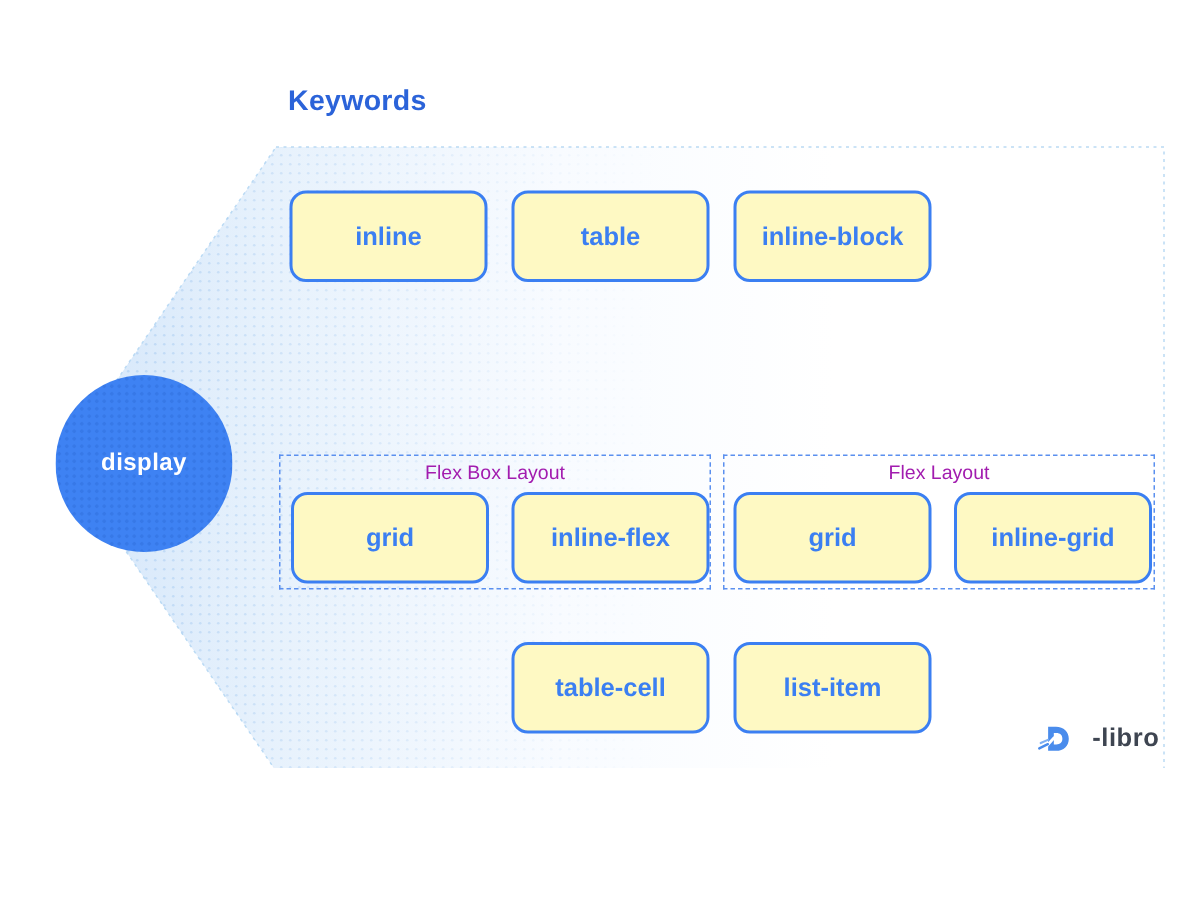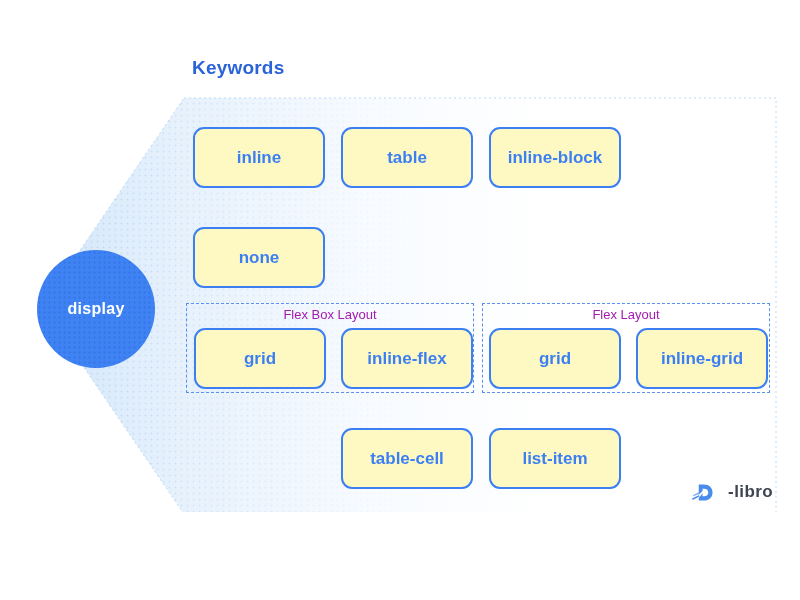--- a/index.html
+++ b/index.html
@@ -130,21 +130,20 @@
     <span class="group-label">Flex Box Layout</span>
   </div>
   <div class="group" style="left:482px; top:303px;">
     <span class="group-label">Flex Layout</span>
   </div>
 
   <div class="kw" style="left:193px; top:127px;">inline</div>
   <div class="kw" style="left:341px; top:127px;">table</div>
   <div class="kw" style="left:489px; top:127px;">inline-block</div>
 
-  <div class="kw" style="left:193px; top:227px;">none</div>
 
   <div class="kw" style="left:194px; top:328px;">grid</div>
   <div class="kw" style="left:341px; top:328px;">inline-flex</div>
   <div class="kw" style="left:489px; top:328px;">grid</div>
   <div class="kw" style="left:636px; top:328px;">inline-grid</div>
 
   <div class="kw" style="left:341px; top:428px;">table-cell</div>
   <div class="kw" style="left:489px; top:428px;">list-item</div>
 
   <div class="hub">

